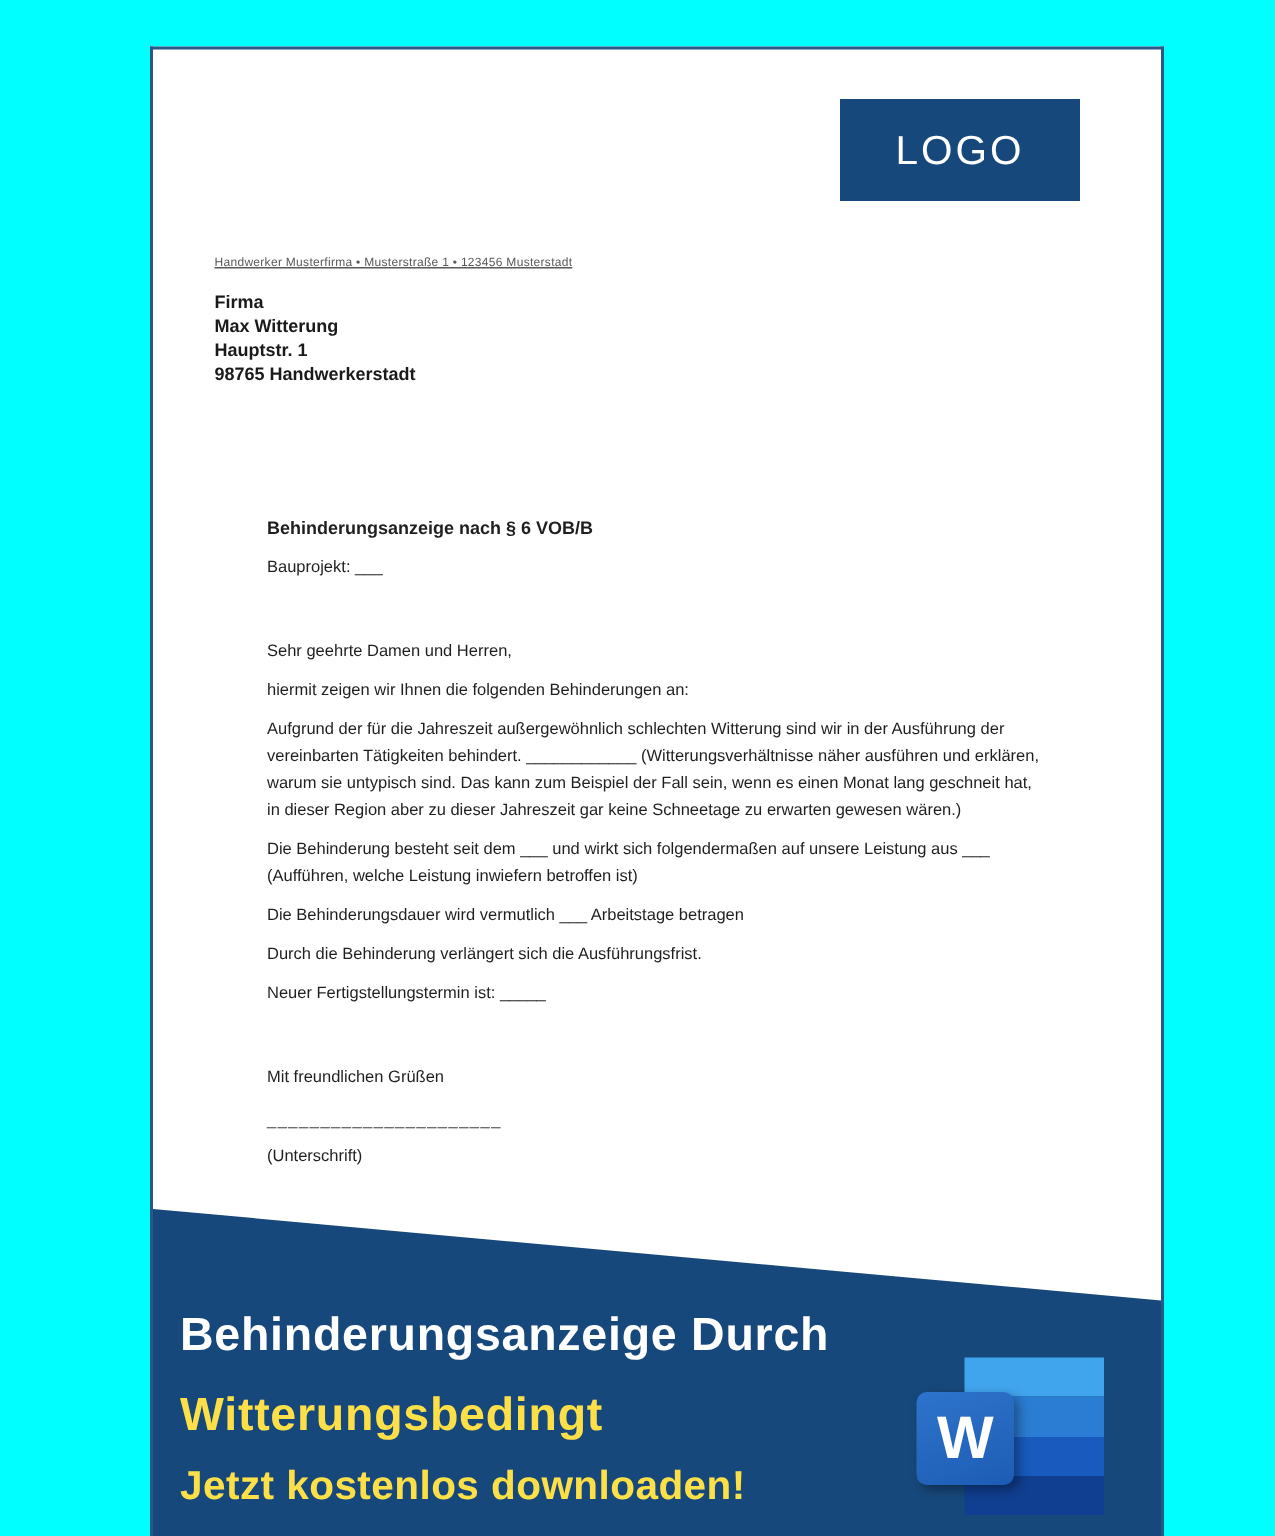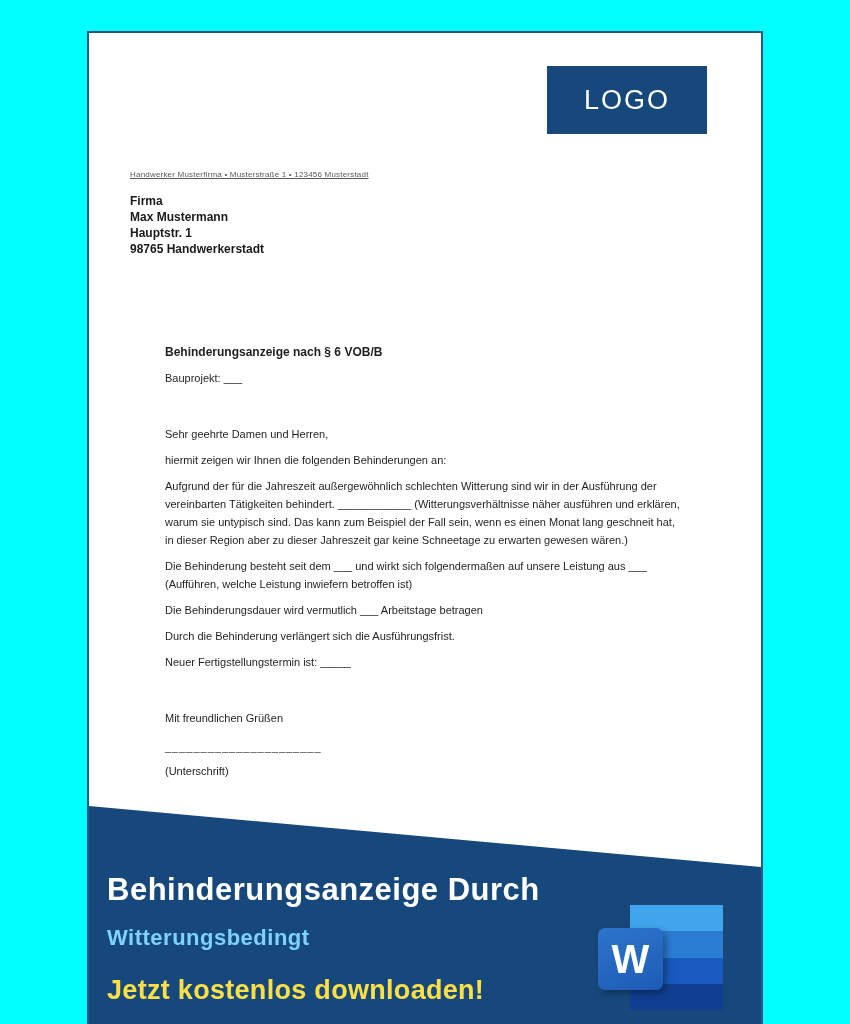--- a/index.html
+++ b/index.html
@@ -8,21 +8,21 @@
     background:#00ffff;
   }
   .canvas{
     position:relative;
     width:850px;height:1024px;
     background:#00ffff;
     overflow:hidden;
   }
   
   .page{
-    position:absolute;left:87px;top:31px;
+    position:absolute;left:100px;top:31px;
     width:676px;height:993px;
     box-sizing:border-box;
     background:#ffffff;
     border:2px solid #2b5884;
     border-bottom:none;
     overflow:hidden;
   }
   
   .logo-box{
     position:absolute;left:458px;top:33px;
@@ -68,21 +68,21 @@
     background:#17487c;
     clip-path:polygon(0 0,100% 61px,100% 100%,0 100%);
   }
   .banner .t1{
     position:absolute;left:18px;top:66px;
     color:#fff;font-size:31px;font-weight:600;letter-spacing:.5px;
     white-space:nowrap;
   }
   .banner .t2{
     position:absolute;left:18px;top:119px;
-    color:#7dd3fc;font-size:22px;font-weight:600;letter-spacing:.5px;
+    color:#fde047;font-size:31px;font-weight:600;letter-spacing:.5px;
     white-space:nowrap;
   }
   .banner .t3{
     position:absolute;left:18px;top:169px;
     color:#fde047;font-size:27px;font-weight:600;letter-spacing:.3px;
     white-space:nowrap;
   }
   
   .word-icon{
     position:absolute;left:509px;top:872px;
@@ -118,21 +118,21 @@
   <div class="page">
 
     <div class="logo-box">
       <span>LOGO</span>
     </div>
 
     <div class="sender">Handwerker Musterfirma • Musterstraße 1 • 123456 Musterstadt</div>
 
     <div class="recipient">
       <div>Firma</div>
-      <div>Max Mustermann</div>
+      <div>Max Witterung</div>
       <div>Hauptstr. 1</div>
       <div>98765 Handwerkerstadt</div>
     </div>
 
     <div class="letter">
       <p class="subject">Behinderungsanzeige nach § 6 VOB/B</p>
       <p class="project">Bauprojekt: ___</p>
       <p class="salutation">Sehr geehrte Damen und Herren,</p>
       <p class="intro">hiermit zeigen wir Ihnen die folgenden Behinderungen an:</p>
       <p class="para1">Aufgrund der für die Jahreszeit außergewöhnlich schlechten Witterung sind wir in der Ausführung der vereinbarten Tätigkeiten behindert. ____________ (Witterungsverhältnisse näher ausführen und erklären, warum sie untypisch sind. Das kann zum Beispiel der Fall sein, wenn es einen Monat lang geschneit hat, in dieser Region aber zu dieser Jahreszeit gar keine Schneetage zu erwarten gewesen wären.)</p>

